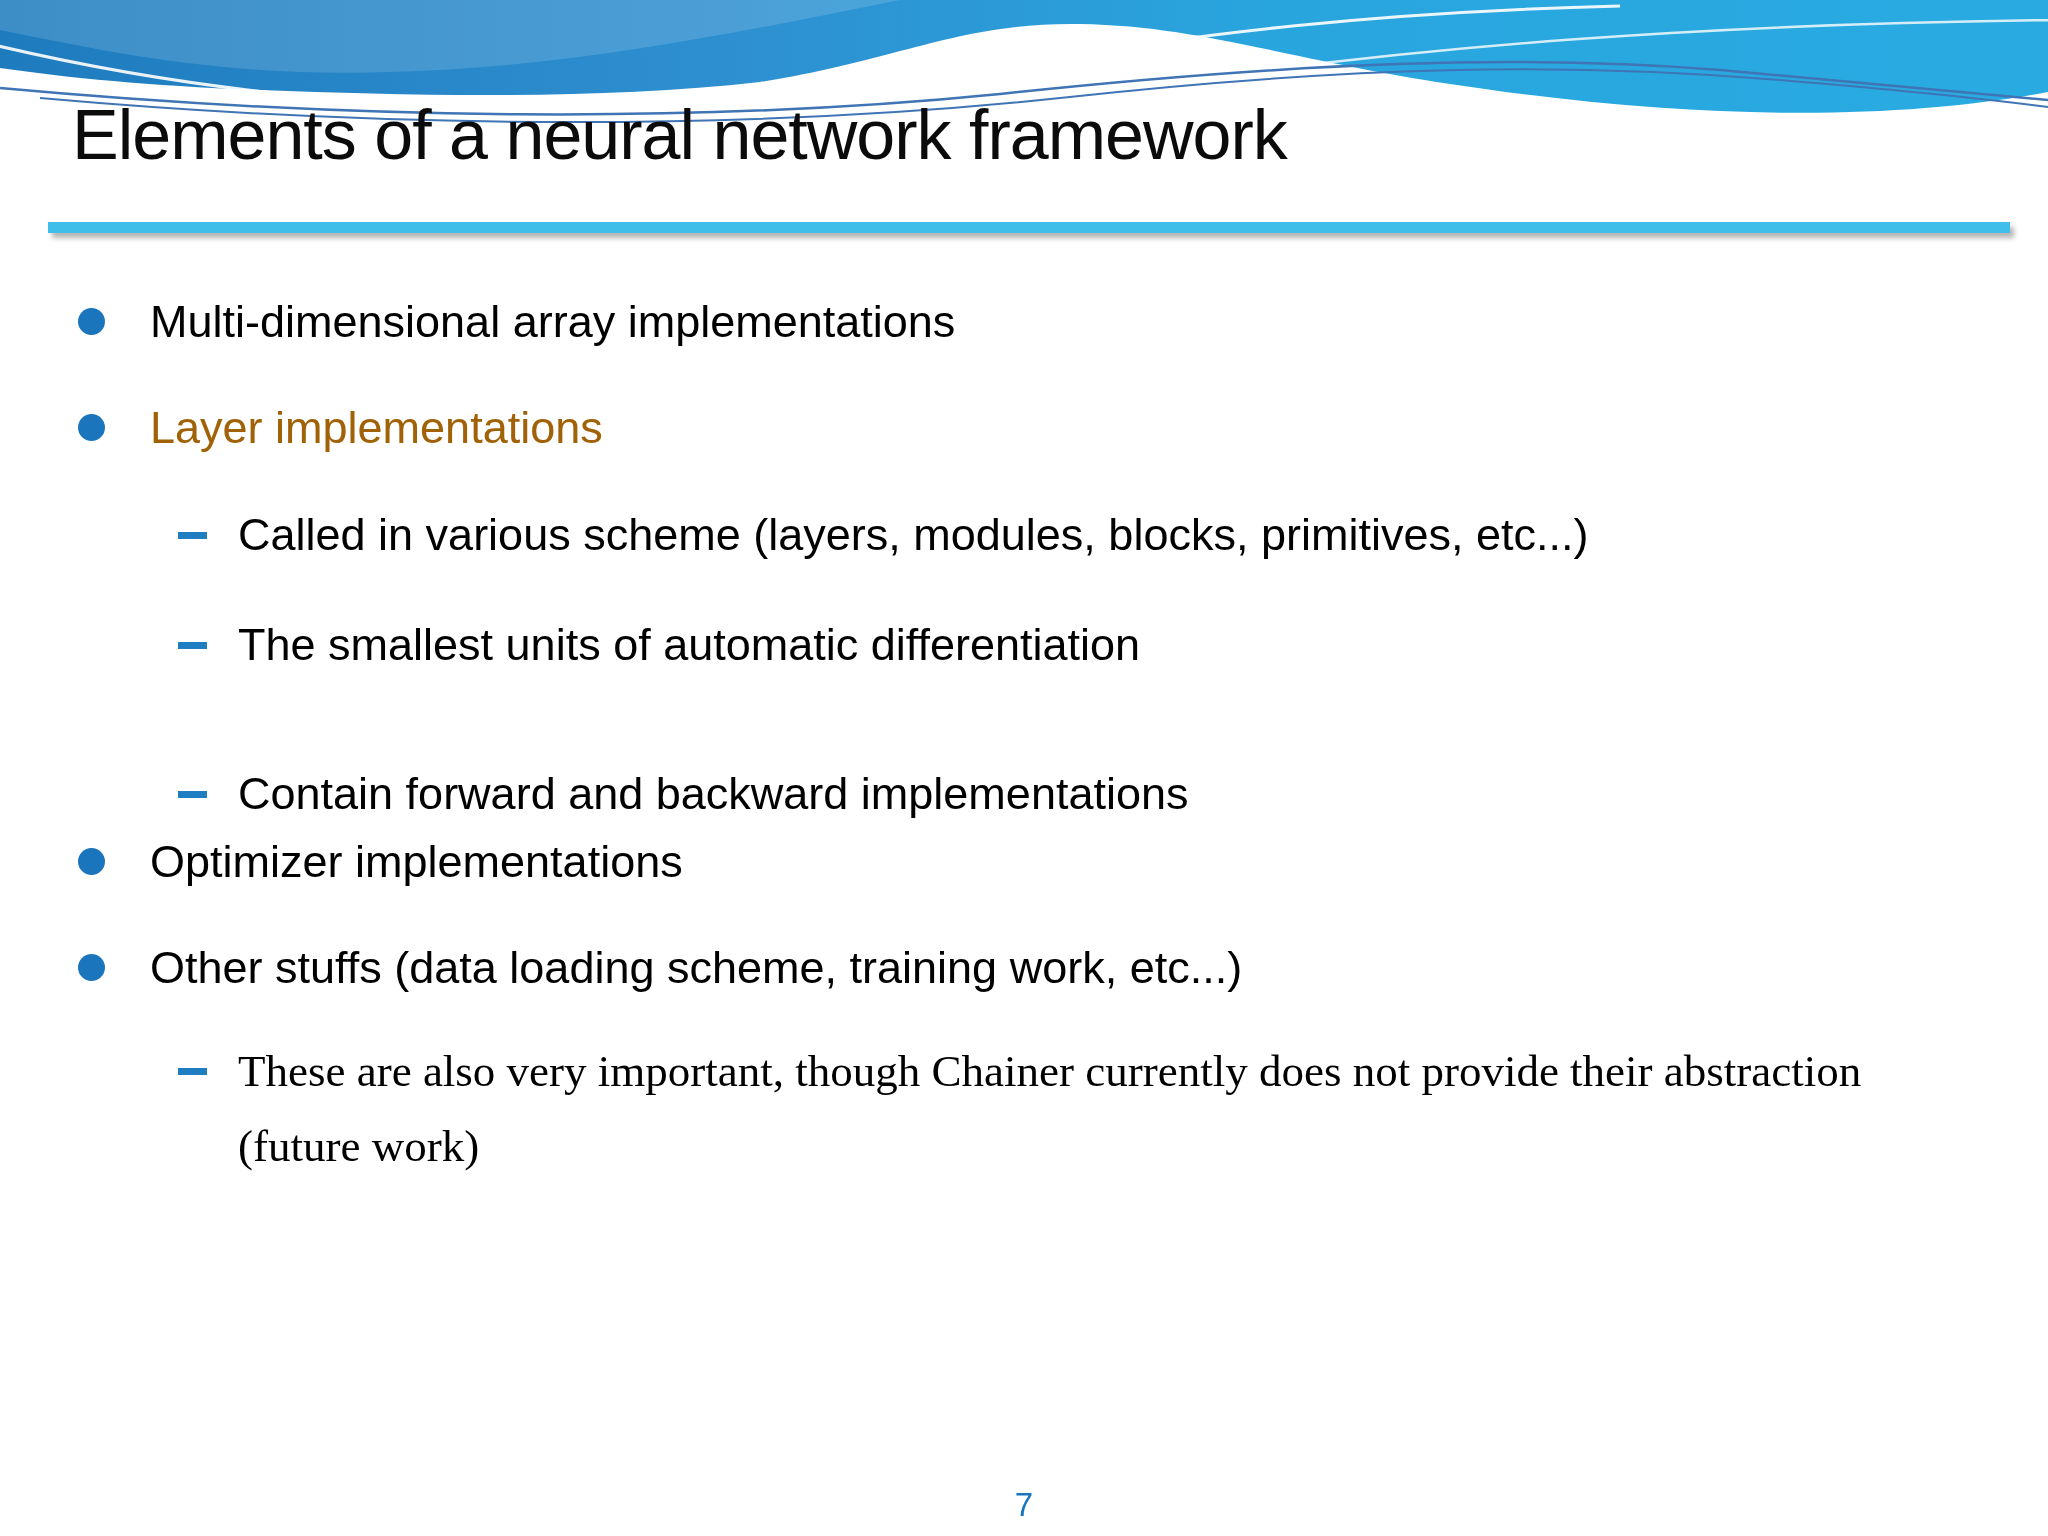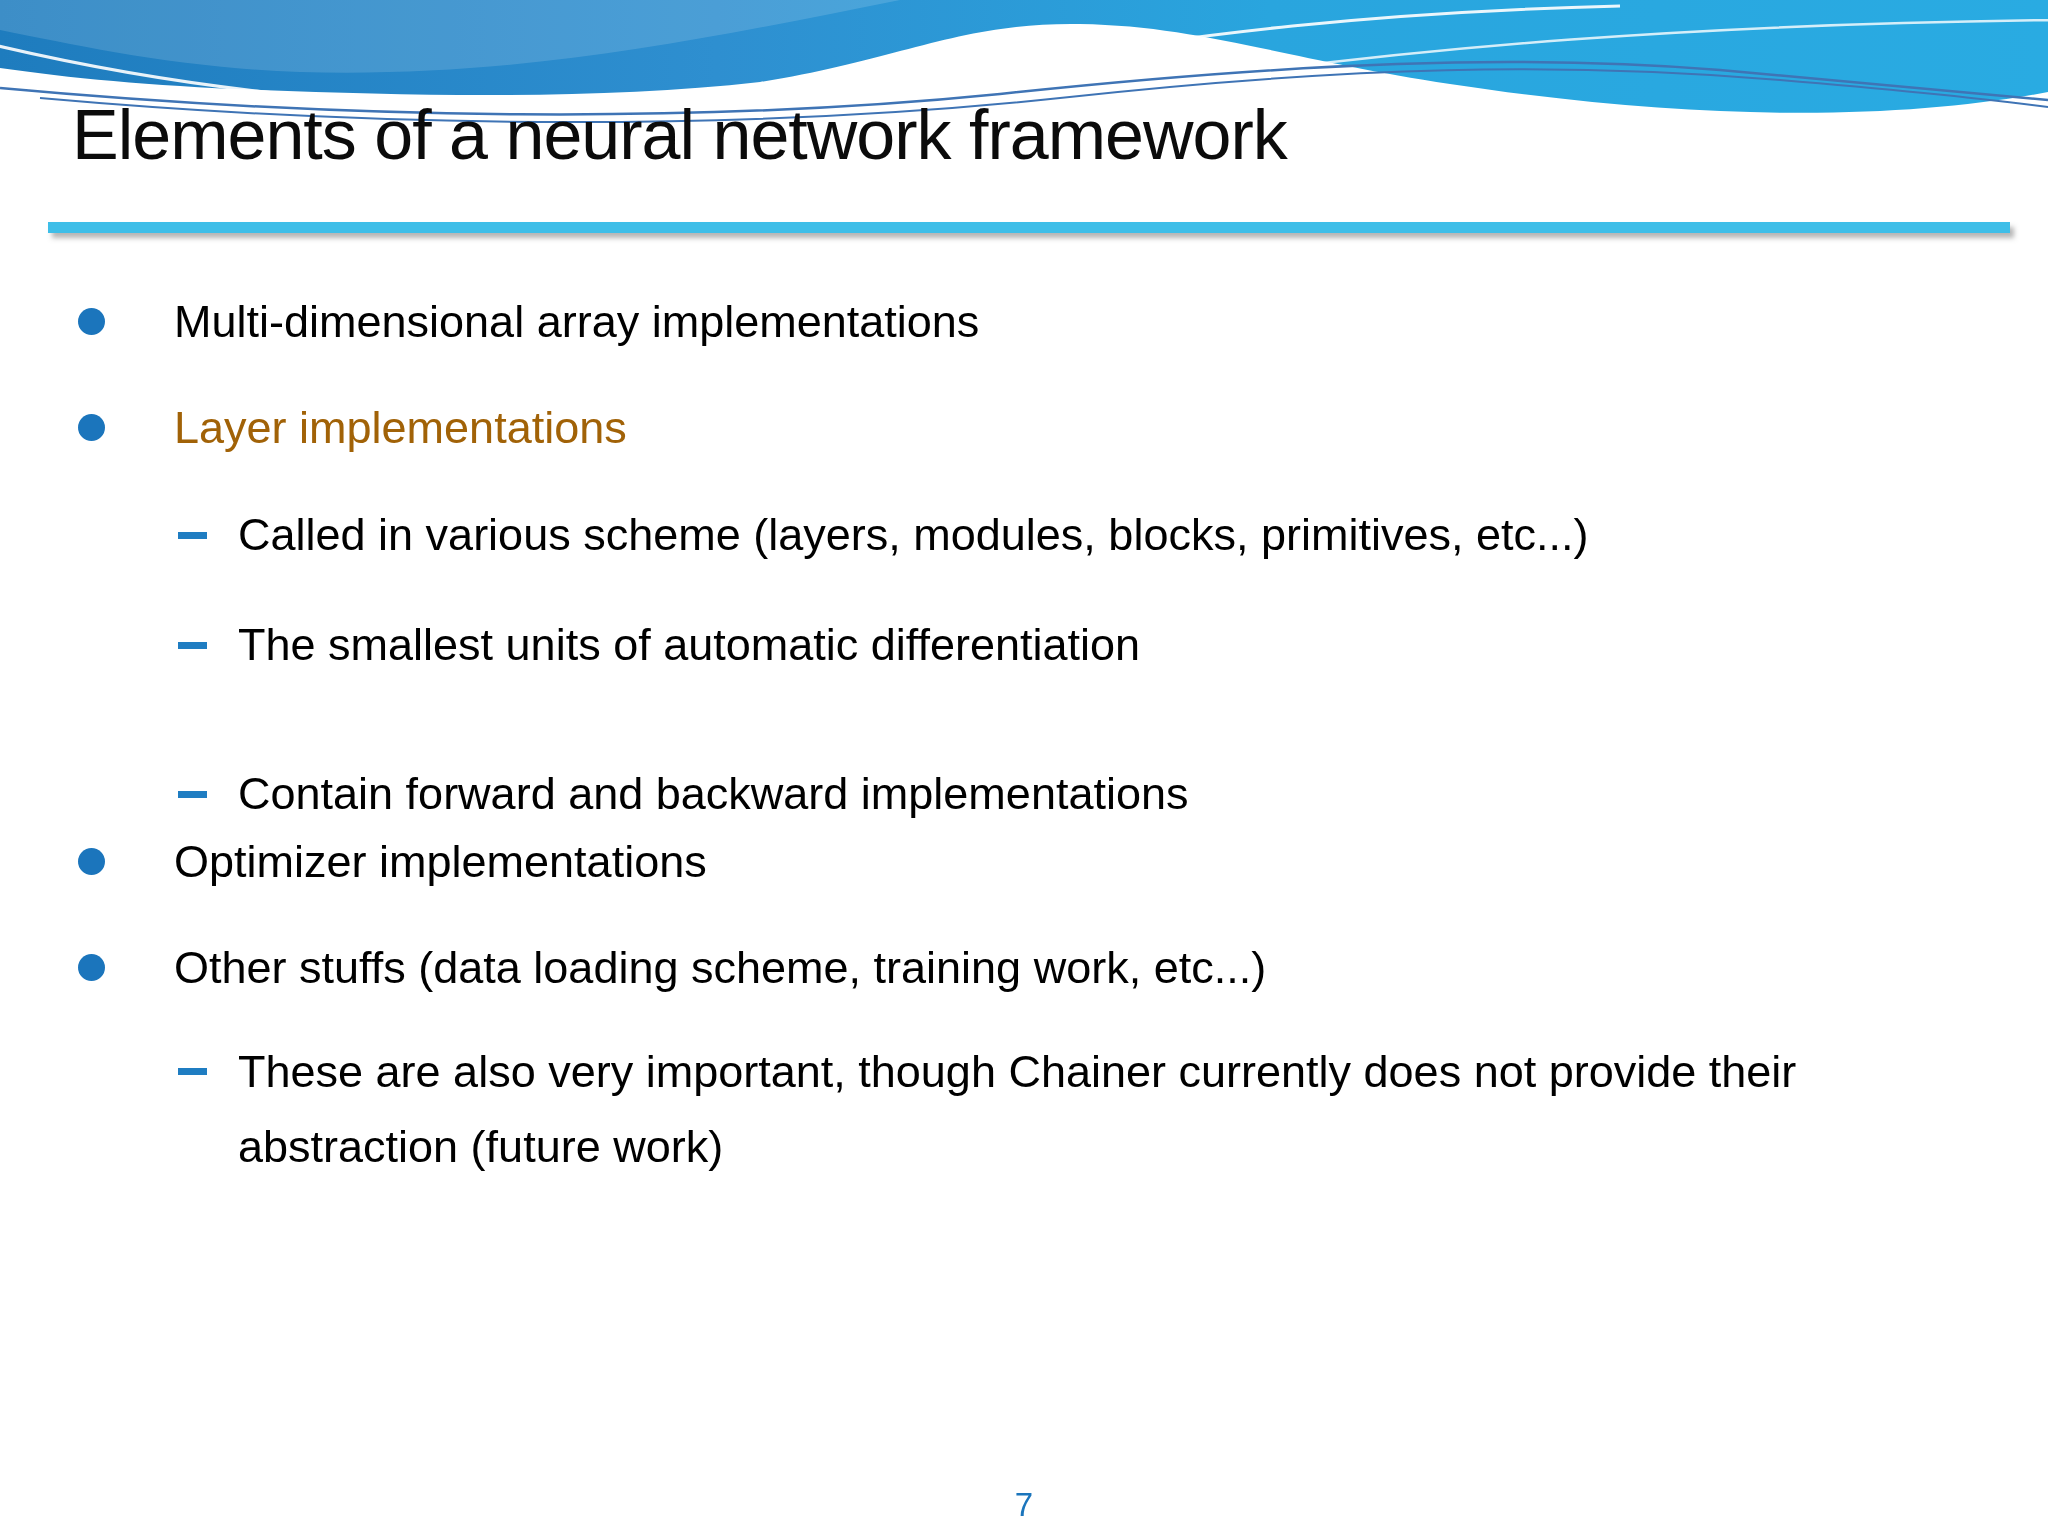--- a/index.html
+++ b/index.html
@@ -30,29 +30,29 @@
   }
 
   
   .row{position:absolute;display:flex;align-items:flex-start;}
   .row .txt{font-size:45px;line-height:56px;color:#000;}
   .l1{left:78px;}
   .l1 .dot{
     flex:0 0 auto;width:27px;height:27px;border-radius:50%;
     background:#1B75BC;margin-top:14px;
   }
-  .l1 .txt{margin-left:69px;text-align:right;}
+  .l1 .txt{margin-left:45px;text-align:right;}
   .l2{left:178px;}
   .l2 .dash{
     flex:0 0 auto;width:29px;height:7px;
     background:#1F7DC2;margin-top:25px;
   }
   .l2 .txt{margin-left:31px;}
   .emphasis .txt{color:#a16207;}
-  .wrap .txt{line-height:75px;max-width:1680px;}
+  .wrap .txt{line-height:75px;max-width:1680px;font-family:Liberation Serif, serif;}
   .wrap .dash{margin-top:34px;}
 
   
   .page-number{
     position:absolute;left:0;right:0;top:1486px;
     text-align:center;font-size:33px;color:#1B75BC;
   }
 </style>
 </head>
 <body>

